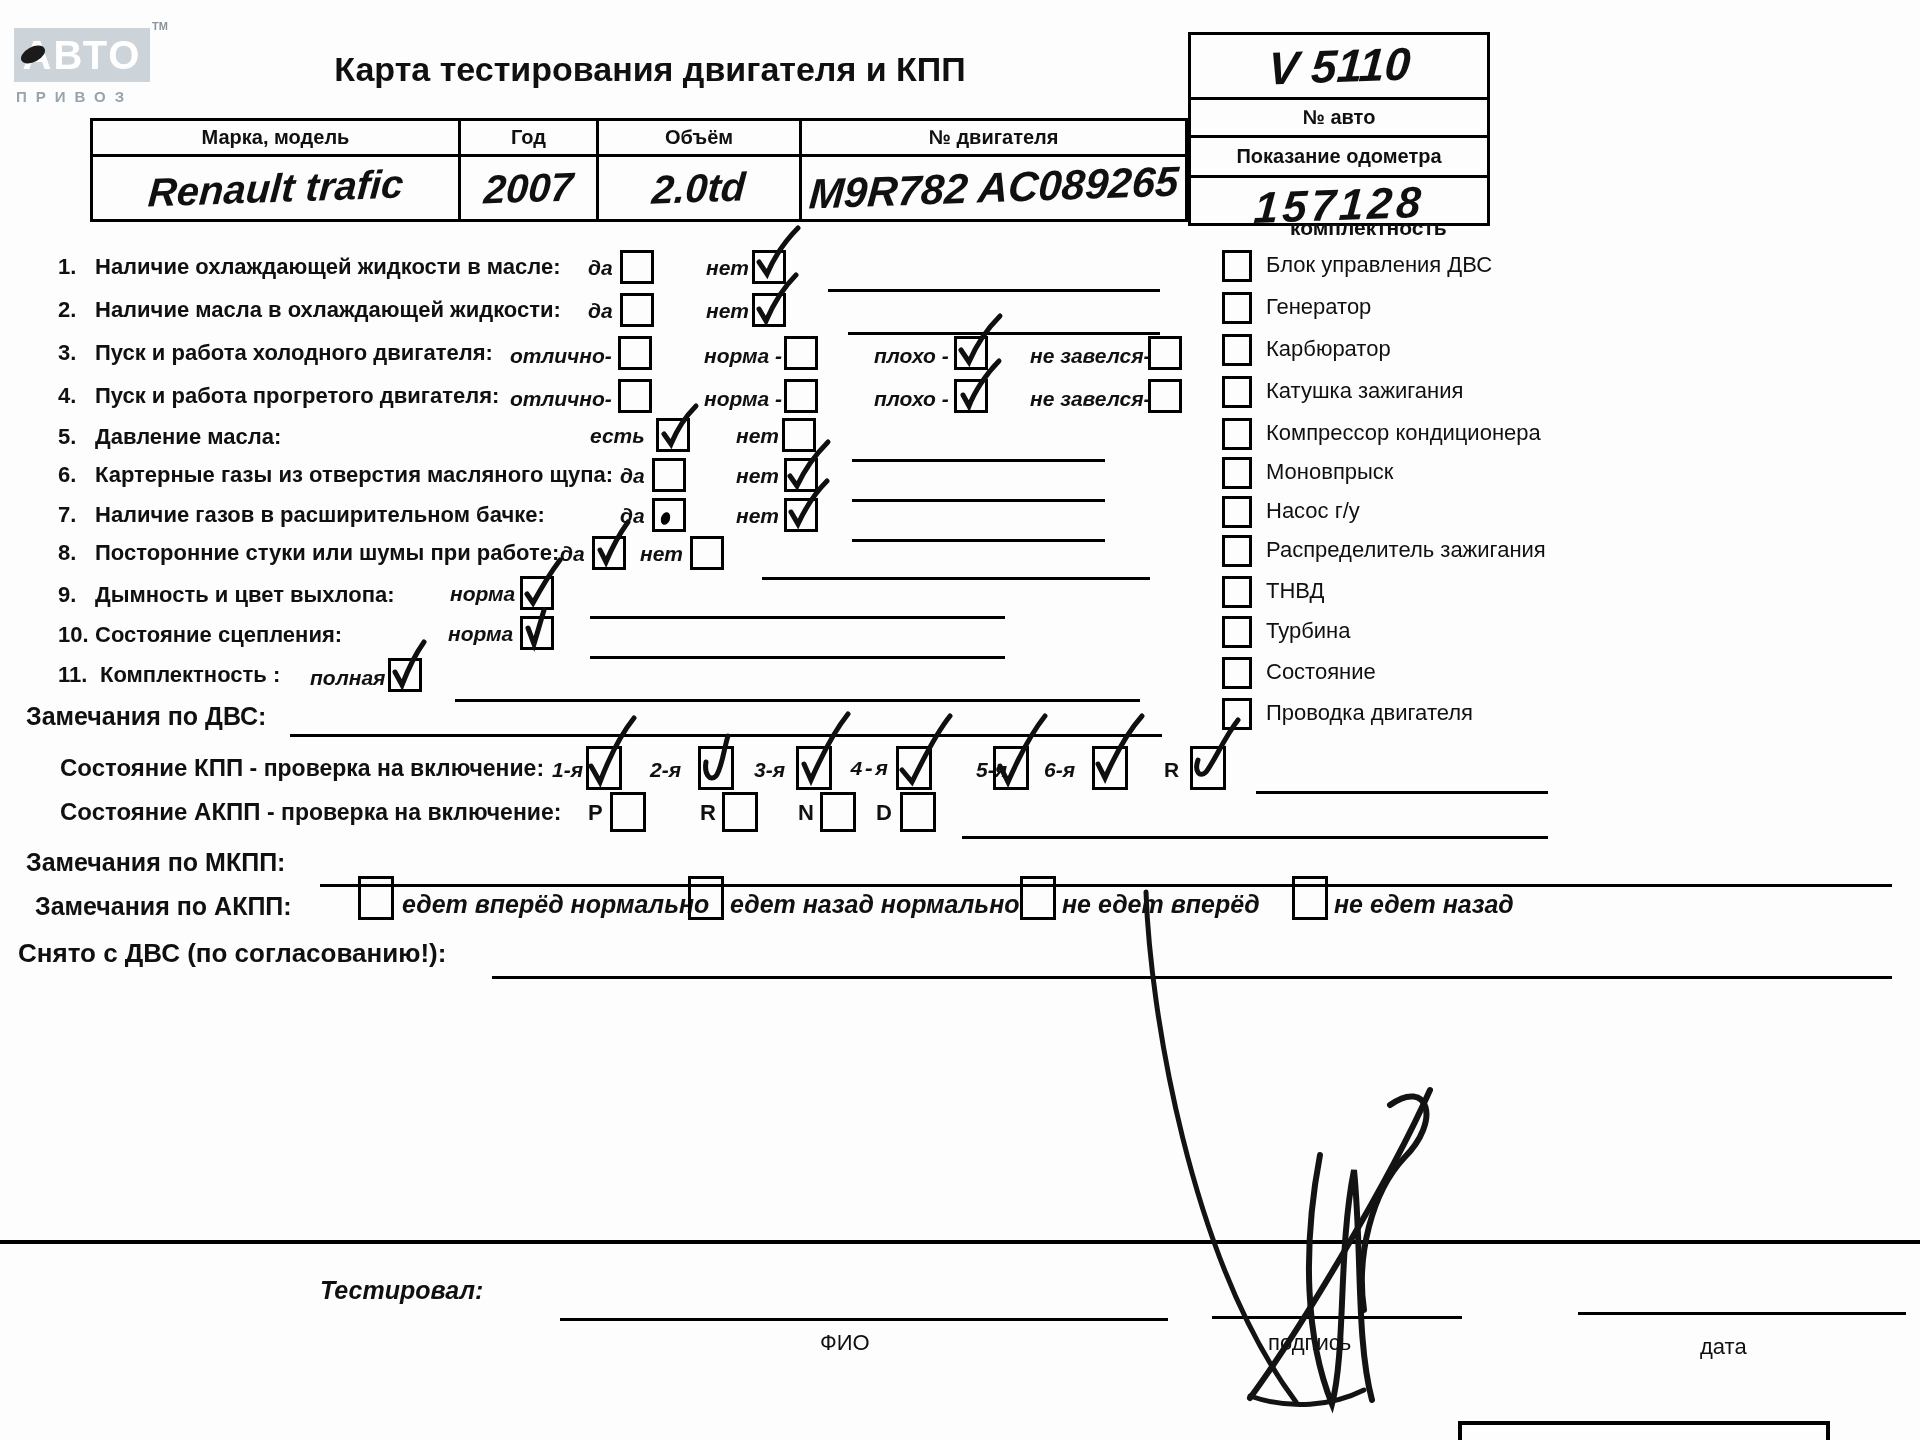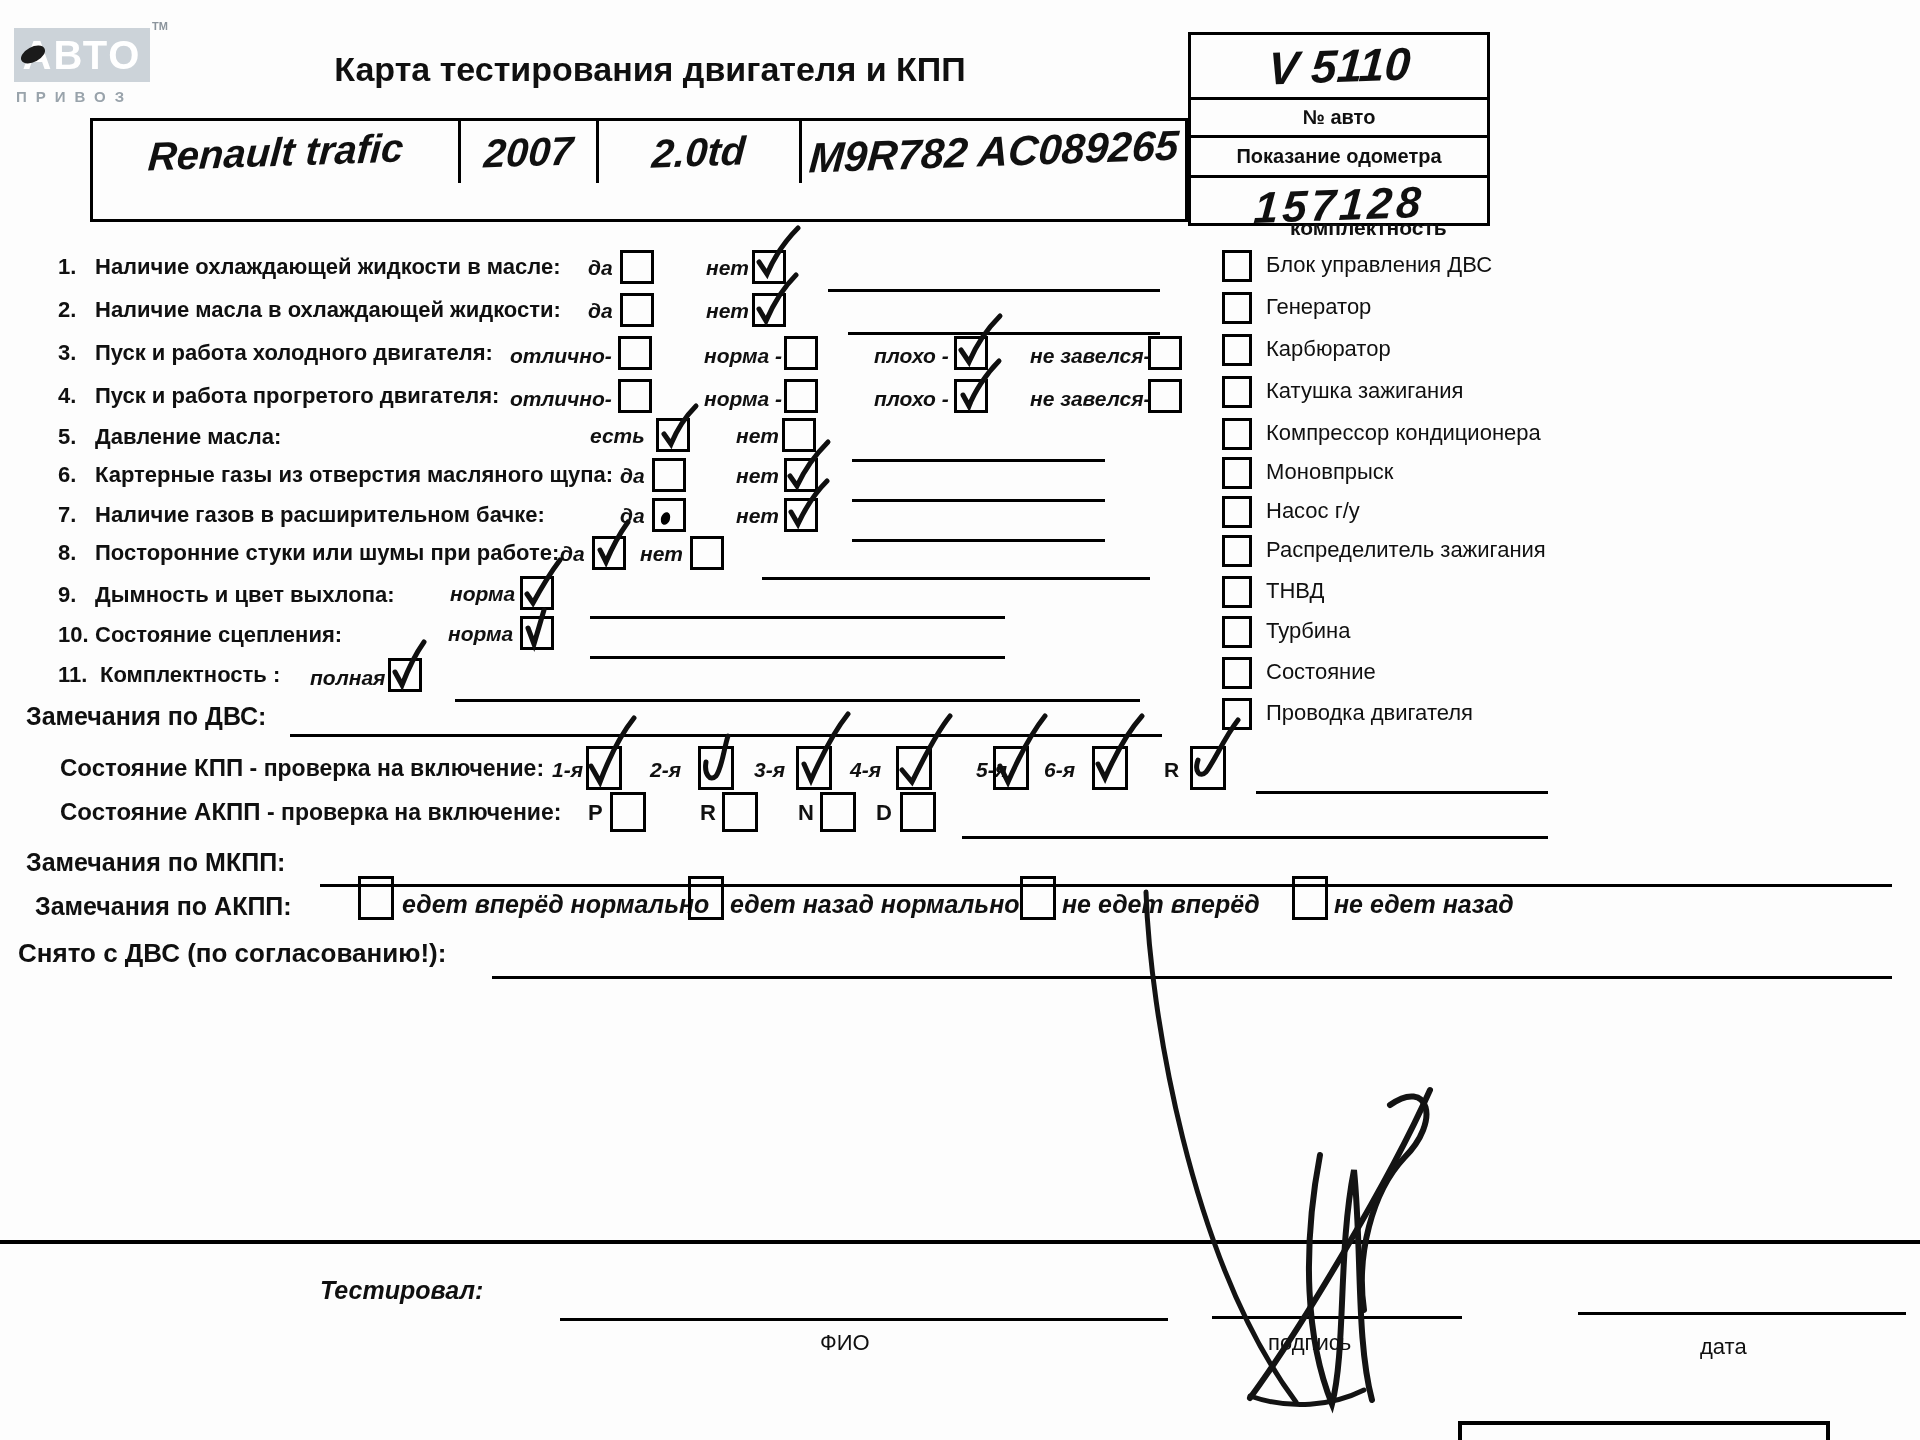--- a/index.html
+++ b/index.html
@@ -53,20 +53,26 @@
     <div style="height:35px; border-top:3px solid #000; display:flex; align-items:center; justify-content:center;
          font-weight:bold; font-size:20px;">№ авто</div>
     <div style="height:37px; border-top:3px solid #000; display:flex; align-items:center; justify-content:center;
          font-weight:bold; font-size:20px;">Показание одометра</div>
     <div style="height:54px; border-top:3px solid #000; display:flex; align-items:center; justify-content:center;">
       <span class="hw" style="font-size:44px; letter-spacing:4px;">157128</span>
     </div>
   </div>
 
   <div class="abs" style="left:90px; top:118px; width:1098px; height:104px; border:3px solid #000; box-sizing:border-box;">
+    <div style="display:flex; height:33px; border-bottom:3px solid #000;">
+      <div class="hdrcell" style="width:365px;">Марка, модель</div>
+      <div class="hdrcell" style="width:135px; border-left:3px solid #000;">Год</div>
+      <div class="hdrcell" style="width:200px; border-left:3px solid #000;">Объём</div>
+      <div class="hdrcell" style="flex:1; border-left:3px solid #000;">№ двигателя</div>
+    </div>
     <div style="display:flex; height:62px;">
       <div class="valcell" style="width:365px;">
           <span class="hw" style="font-size:40px;">Renault trafic</span>
         </div>
       <div class="valcell" style="width:135px; border-left:3px solid #000;">
           <span class="hw" style="font-size:40px;">2007</span>
         </div>
       <div class="valcell" style="width:200px; border-left:3px solid #000;">
           <span class="hw" style="font-size:40px;">2.0td</span>
         </div>
@@ -254,21 +260,21 @@
     <svg class="tick" width="36" height="36" viewBox="0 0 36 36">
         <path d="M8,18 C6,30 12,38 18,32 C24,24 26,4 30,-8"></path>
       </svg>
   </div>
   <div class="abs opt" style="left:754px; top:758px;">3-я</div>
   <div class="cb cbt" style="left:796px; top:746px;">
     <svg class="tick" width="36" height="36" viewBox="0 0 36 36">
         <path d="M8,20 L15,36 C22,20 36,-10 52,-30"></path>
       </svg>
   </div>
-  <div class="abs opt" style="left:850px; top:758px;">4-я</div>
+  <div class="abs opt" style="left:850px; top:758px;font-family:Liberation Mono, monospace;">4-я</div>
   <div class="cb cbt" style="left:896px; top:746px;">
     <svg class="tick" width="36" height="36" viewBox="0 0 36 36">
         <path d="M6,26 L16,38 C24,22 38,-8 54,-28"></path>
       </svg>
   </div>
   <div class="abs opt" style="left:936px; top:758px;margin-left:40px;">5-я</div>
   <div class="cb cbt" style="left:993px; top:746px;">
     <svg class="tick" width="36" height="36" viewBox="0 0 36 36">
         <path d="M7,22 L15,38 C22,22 36,-8 52,-28"></path>
       </svg>

